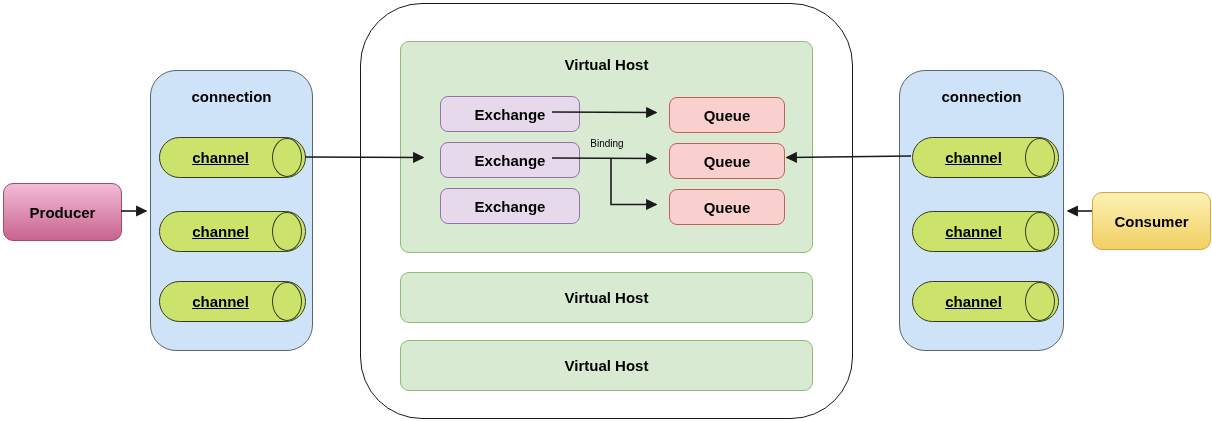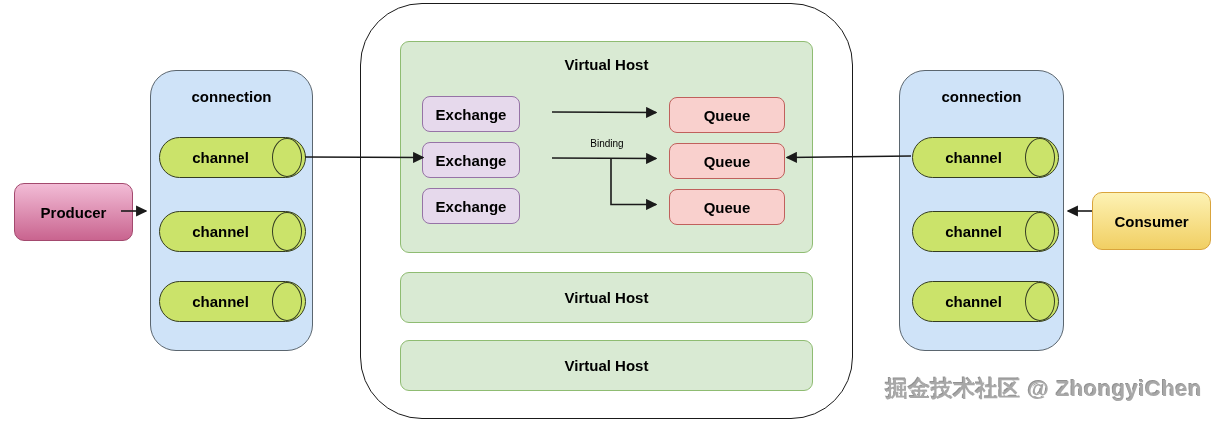--- a/index.html
+++ b/index.html
@@ -3,21 +3,21 @@
 <meta charset="utf-8">
 <style>
   html,body{margin:0;padding:0;background:#ffffff;}
   .stage{
     position:relative;width:1212px;height:421px;background:#ffffff;overflow:hidden;
     font-family:"Liberation Sans", sans-serif;color:#000;
   }
   .lbl{font-weight:700;font-size:15px;line-height:1;}
   
   .producer{
-    position:absolute;left:14px;top:183px;width:117px;height:56px;border-radius:10px;
+    position:absolute;left:3px;top:183px;width:117px;height:56px;border-radius:10px;
     background:linear-gradient(to bottom,var(--producer-top),var(--producer-bottom));
     border:1px solid var(--producer-border);
     display:flex;align-items:center;justify-content:center;
   }
   .consumer{
     position:absolute;left:1092px;top:192px;width:117px;height:56px;border-radius:10px;
     background:linear-gradient(to bottom,var(--consumer-top),var(--consumer-bottom));
     border:1px solid var(--consumer-border);
     display:flex;align-items:center;justify-content:center;
   }
@@ -28,21 +28,21 @@
   }
   .conn-left{left:150px;width:161px;}
   .conn-right{left:899px;width:163px;}
   .conn-title{position:absolute;top:18px;left:0;right:0;text-align:center;}
   
   .channel{
     position:absolute;height:41px;border-radius:20.5px;
     background:var(--channel-fill);border:1px solid var(--channel-border);
     display:flex;align-items:center;justify-content:center;box-sizing:border-box;
   }
-  .channel .txt{padding-right:24px;}
+  .channel .txt{padding-right:24px;text-decoration:underline;}
   .cap{
     position:absolute;right:3px;top:0;bottom:0;width:30px;box-sizing:border-box;
     border:1px solid var(--channel-border);border-radius:50%;
   }
   .conn-left  .channel{left:8px;width:147px;}
   .conn-right .channel{left:12px;width:147px;}
   .ch1{top:66px;} .ch2{top:140px;} .ch3{top:210px;}
   
   .broker{
     position:absolute;left:360px;top:3px;width:491px;height:414px;border-radius:62px;
@@ -54,21 +54,21 @@
     background:var(--vh-fill);border:1px solid var(--vh-border);
   }
   .vh1{top:37px;height:210px;}
   .vh2{top:268px;height:49px;display:flex;align-items:center;justify-content:center;}
   .vh3{top:336px;height:49px;display:flex;align-items:center;justify-content:center;}
   .vh-title{position:absolute;top:15px;left:0;right:0;text-align:center;}
   .node{
     position:absolute;height:36px;border-radius:8px;box-sizing:border-box;
     display:flex;align-items:center;justify-content:center;
   }
-  .exchange{left:21px;width:98px;background:var(--exchange-fill);border:1px solid var(--exchange-border);}
+  .exchange{left:39px;width:140px;background:var(--exchange-fill);border:1px solid var(--exchange-border);}
   .queue{left:268px;width:116px;background:var(--queue-fill);border:1px solid var(--queue-border);}
   .ex1{top:54px;} .ex2{top:100px;} .ex3{top:146px;}
   .q1{top:55px;}  .q2{top:101px;} .q3{top:147px;}
   .binding{
     position:absolute;left:156px;top:96px;width:100px;text-align:center;
     font-size:10px;font-weight:400;
   }
   
   .wires{position:absolute;left:0;top:0;width:1212px;height:421px;pointer-events:none;}
   
@@ -169,15 +169,14 @@
       <path d="M121,211 L146,211" marker-end="url(#arrow)"></path>
       <path d="M305,157 L423,157.5" marker-end="url(#arrow)"></path>
       <path d="M552,112 L656,112.5" marker-end="url(#arrow)"></path>
       <path d="M552,158 L656,158.5" marker-end="url(#arrow)"></path>
       <path d="M611,158 L611,204.5 L656,204.5" marker-end="url(#arrow)"></path>
       <path d="M911,156 L787,157.5" marker-end="url(#arrow)"></path>
       <path d="M1092,211 L1068,211" marker-end="url(#arrow)"></path>
     </g>
   </svg>
 
-  <div class="watermark">掘金技术社区 @ ZhongyiChen</div>
 
 </div>
 
 </body></html>

